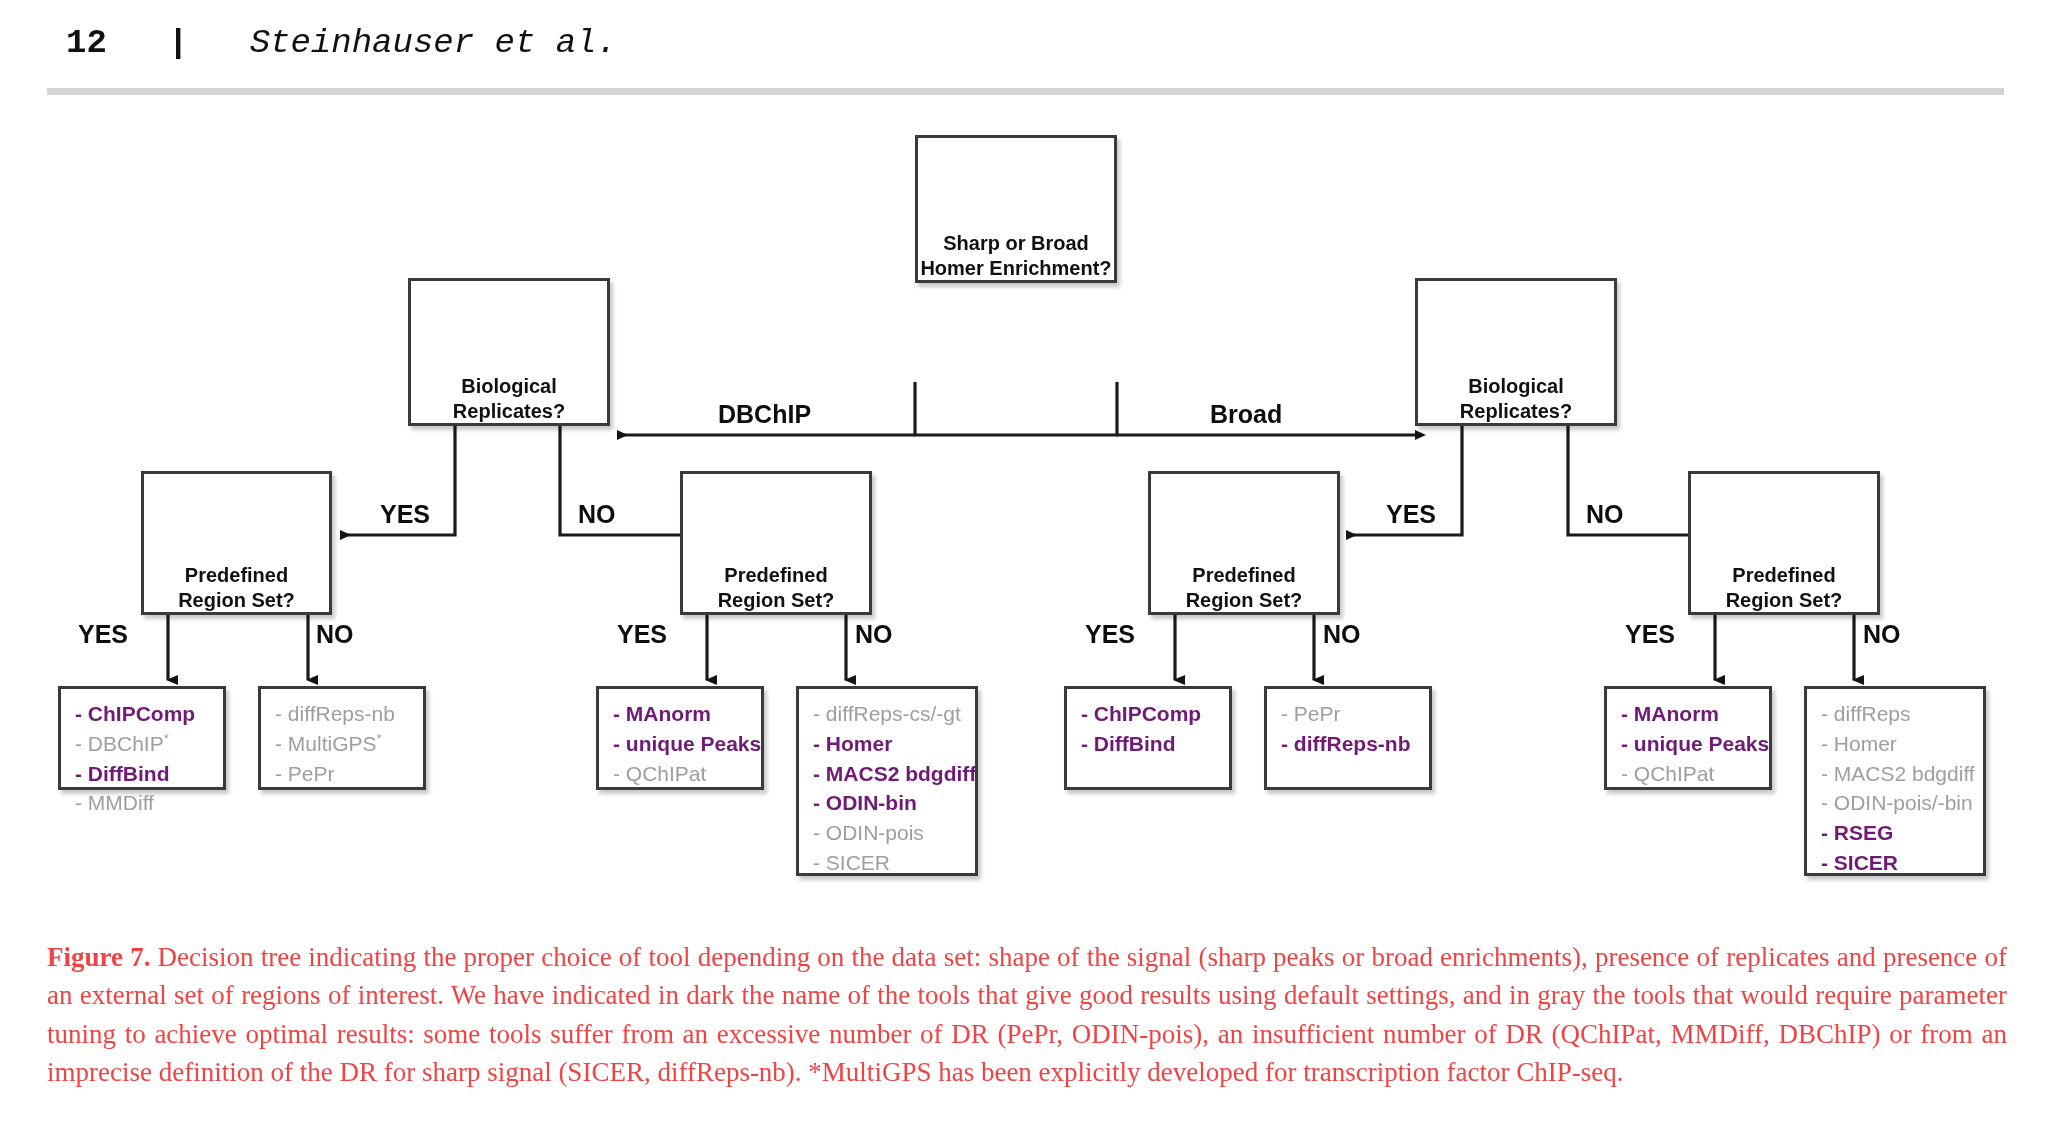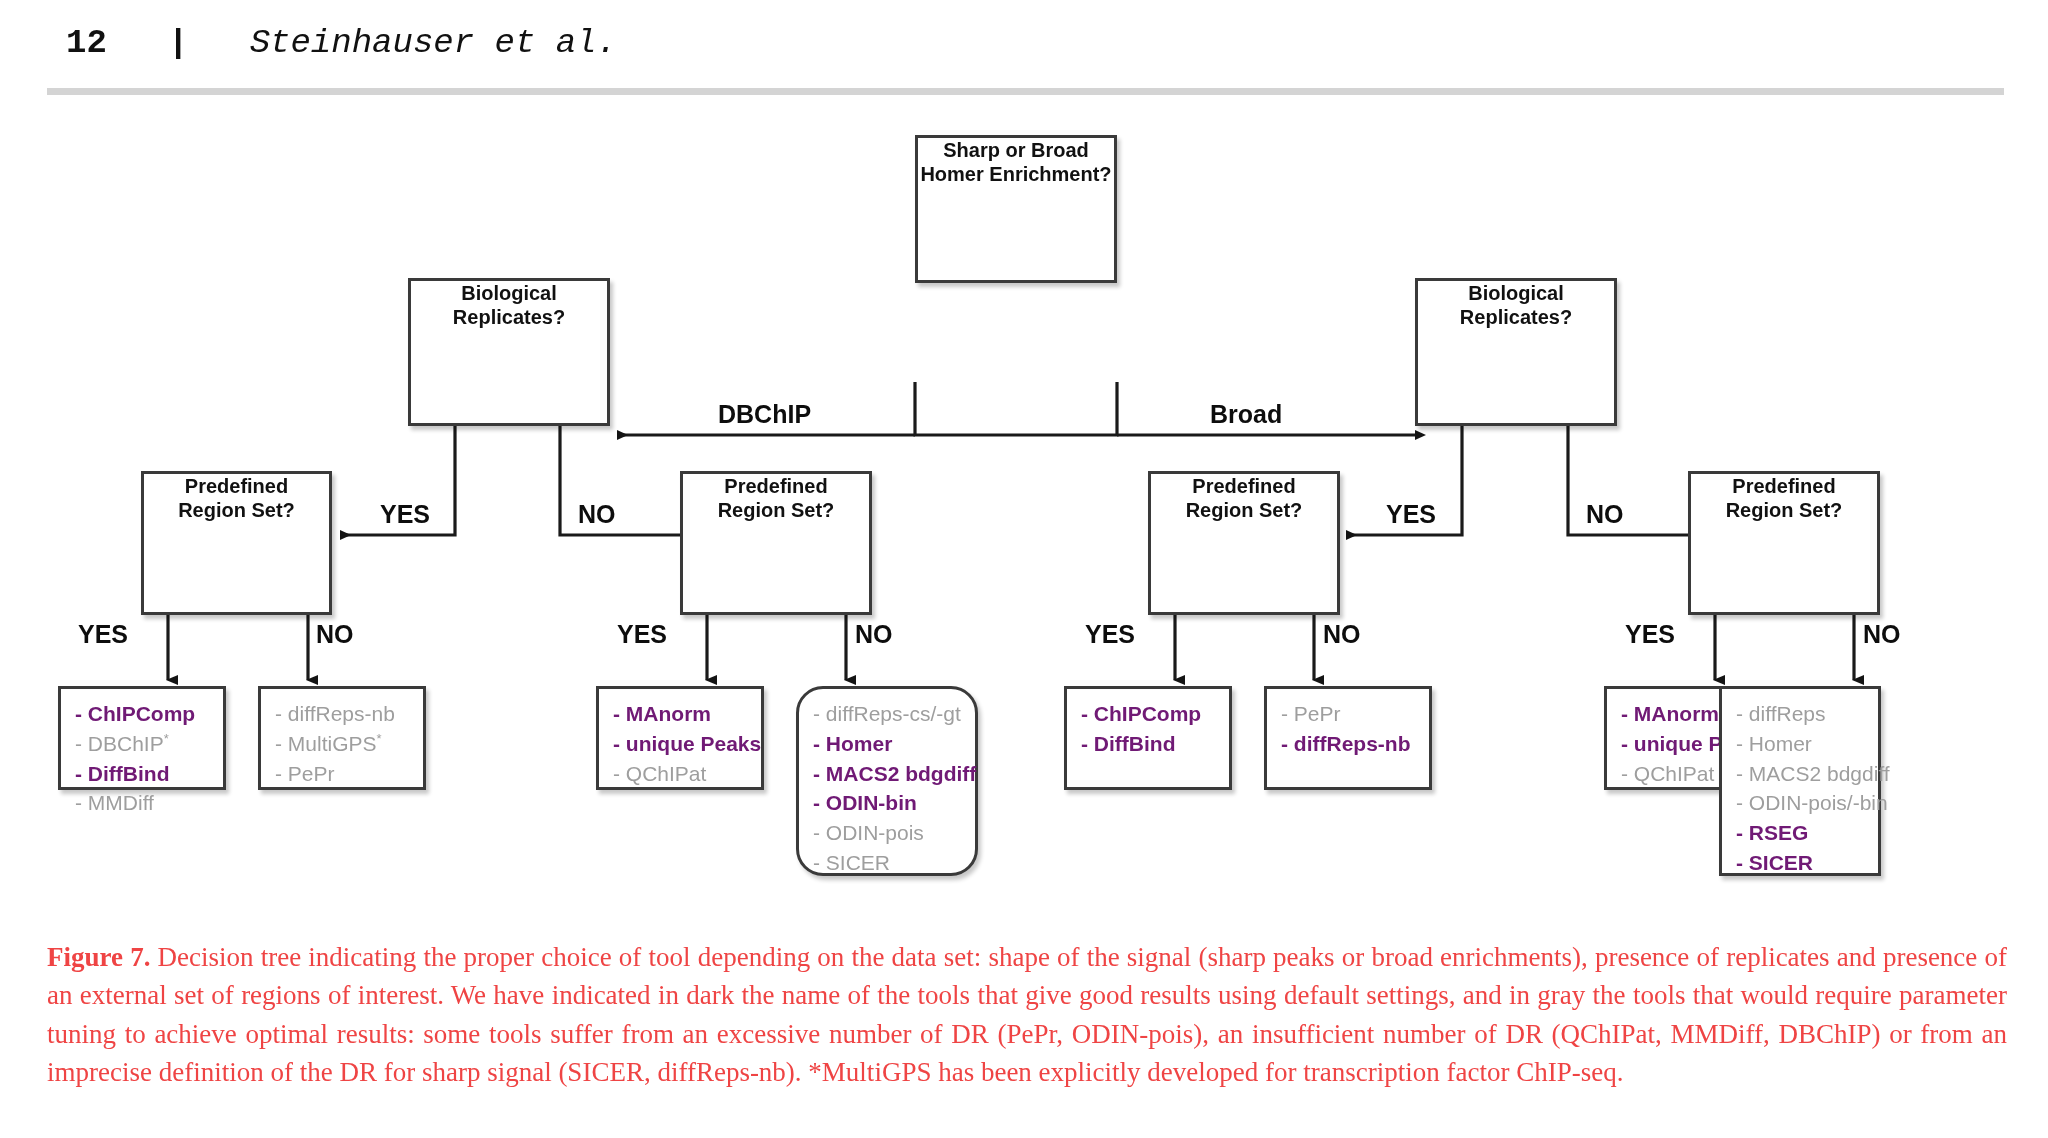--- a/index.html
+++ b/index.html
@@ -64,21 +64,21 @@
     left: 0; top: 0;
   }
 
   
   .dbox {
     position: absolute;
     border: 3px solid #3a3a3a;
     background: #ffffff;
     box-shadow: 3px 4px 4px rgba(0,0,0,0.22);
     display: flex;
-    align-items: flex-start;
+    align-items: flex-end;
     justify-content: center;
     text-align: center;
     font-weight: bold;
     font-size: 20px;
     line-height: 1.22;
     color: #111111;
     box-sizing: border-box;
     z-index: 3;
   }
 
@@ -253,42 +253,42 @@
   <div class="lbox" style="left:258px; top:566px; width:168px; height:104px;">
       <div class="item gray">- diffReps-nb</div>
       <div class="item gray">- MultiGPS<span class="star">*</span></div>
       <div class="item gray">- PePr</div>
     </div>
   <div class="lbox" style="left:596px; top:566px; width:168px; height:104px;">
       <div class="item dark">- MAnorm</div>
       <div class="item dark">- unique Peaks</div>
       <div class="item gray">- QChIPat</div>
     </div>
-  <div class="lbox" style="left:796px; top:566px; width:182px; height:190px;border-radius:27px;">
+  <div class="lbox" style="left:796px; top:566px; width:182px; height:190px;">
       <div class="item gray">- diffReps-cs/-gt</div>
       <div class="item dark">- Homer</div>
       <div class="item dark">- MACS2 bdgdiff</div>
       <div class="item dark">- ODIN-bin</div>
       <div class="item gray">- ODIN-pois</div>
       <div class="item gray">- SICER</div>
     </div>
   <div class="lbox" style="left:1064px; top:566px; width:168px; height:104px;">
       <div class="item dark">- ChIPComp</div>
       <div class="item dark">- DiffBind</div>
     </div>
   <div class="lbox" style="left:1264px; top:566px; width:168px; height:104px;">
       <div class="item gray">- PePr</div>
       <div class="item dark">- diffReps-nb</div>
     </div>
   <div class="lbox" style="left:1604px; top:566px; width:168px; height:104px;">
       <div class="item dark">- MAnorm</div>
       <div class="item dark">- unique Peaks</div>
       <div class="item gray">- QChIPat</div>
     </div>
-  <div class="lbox" style="left:1719px; top:566px; width:162px; height:190px;">
+  <div class="lbox" style="left:1804px; top:566px; width:182px; height:190px;">
       <div class="item gray">- diffReps</div>
       <div class="item gray">- Homer</div>
       <div class="item gray">- MACS2 bdgdiff</div>
       <div class="item gray">- ODIN-pois/-bin</div>
       <div class="item dark">- RSEG</div>
       <div class="item dark">- SICER</div>
     </div>
 </div>
 
 <div id="caption">

